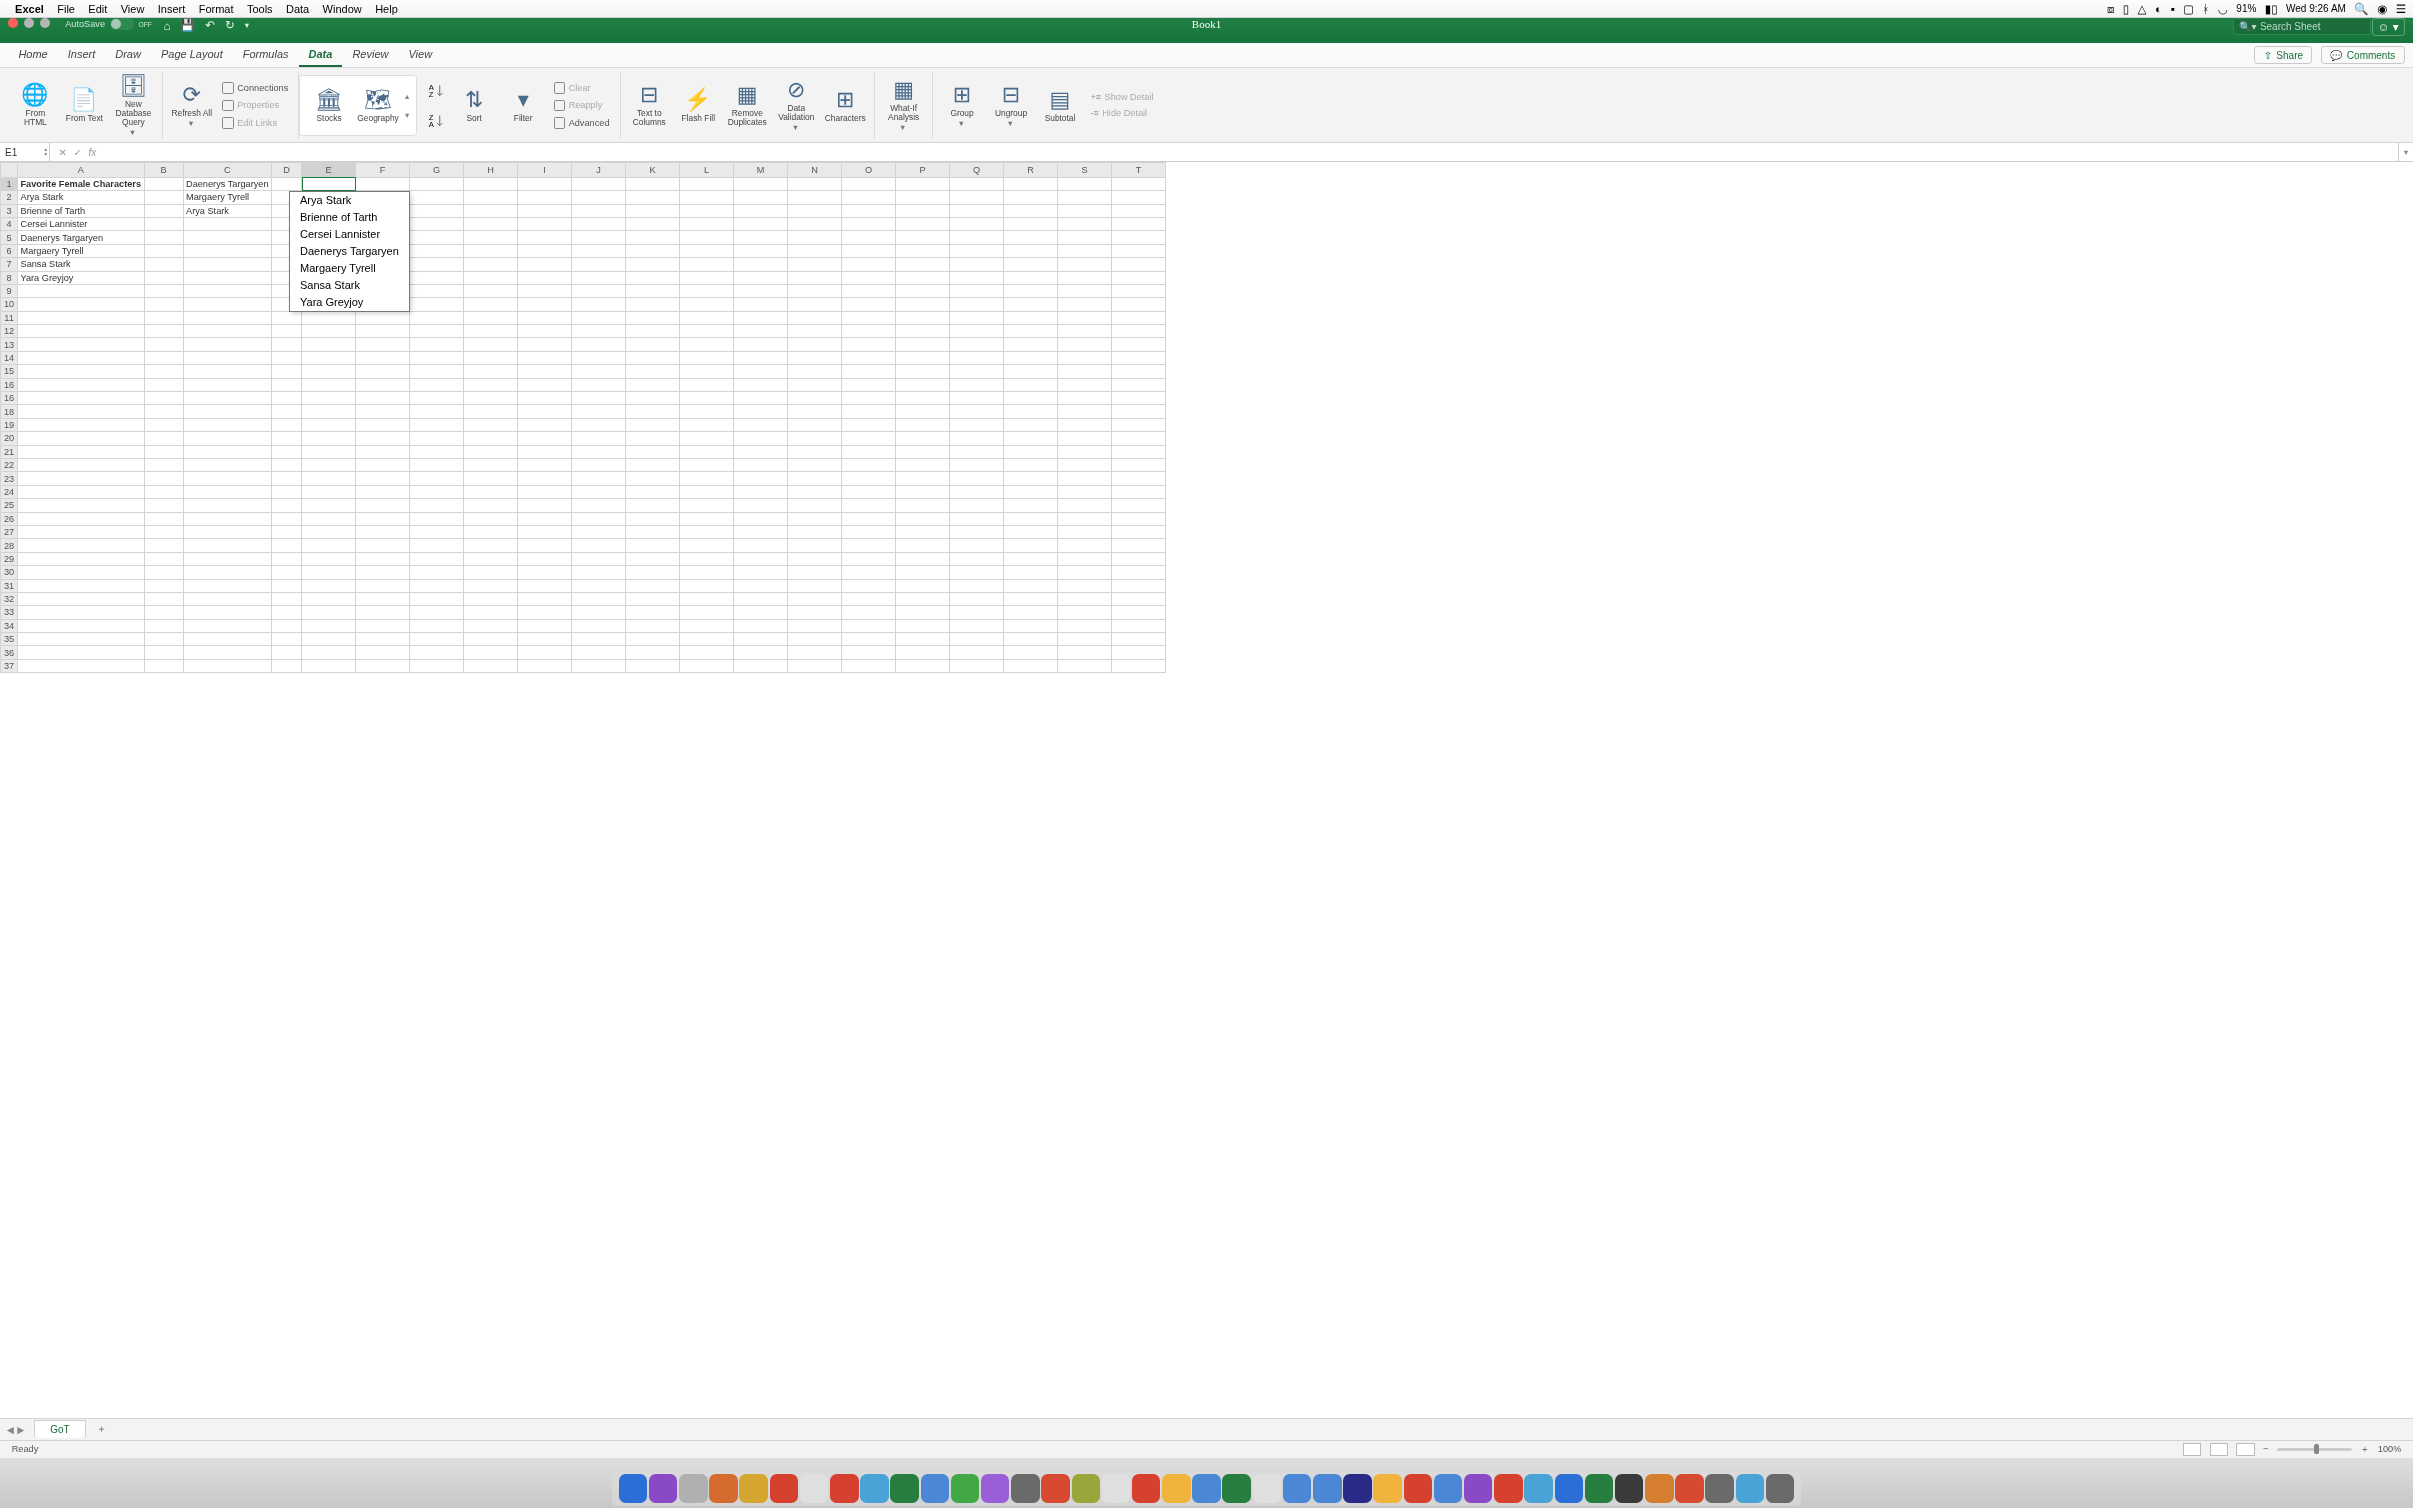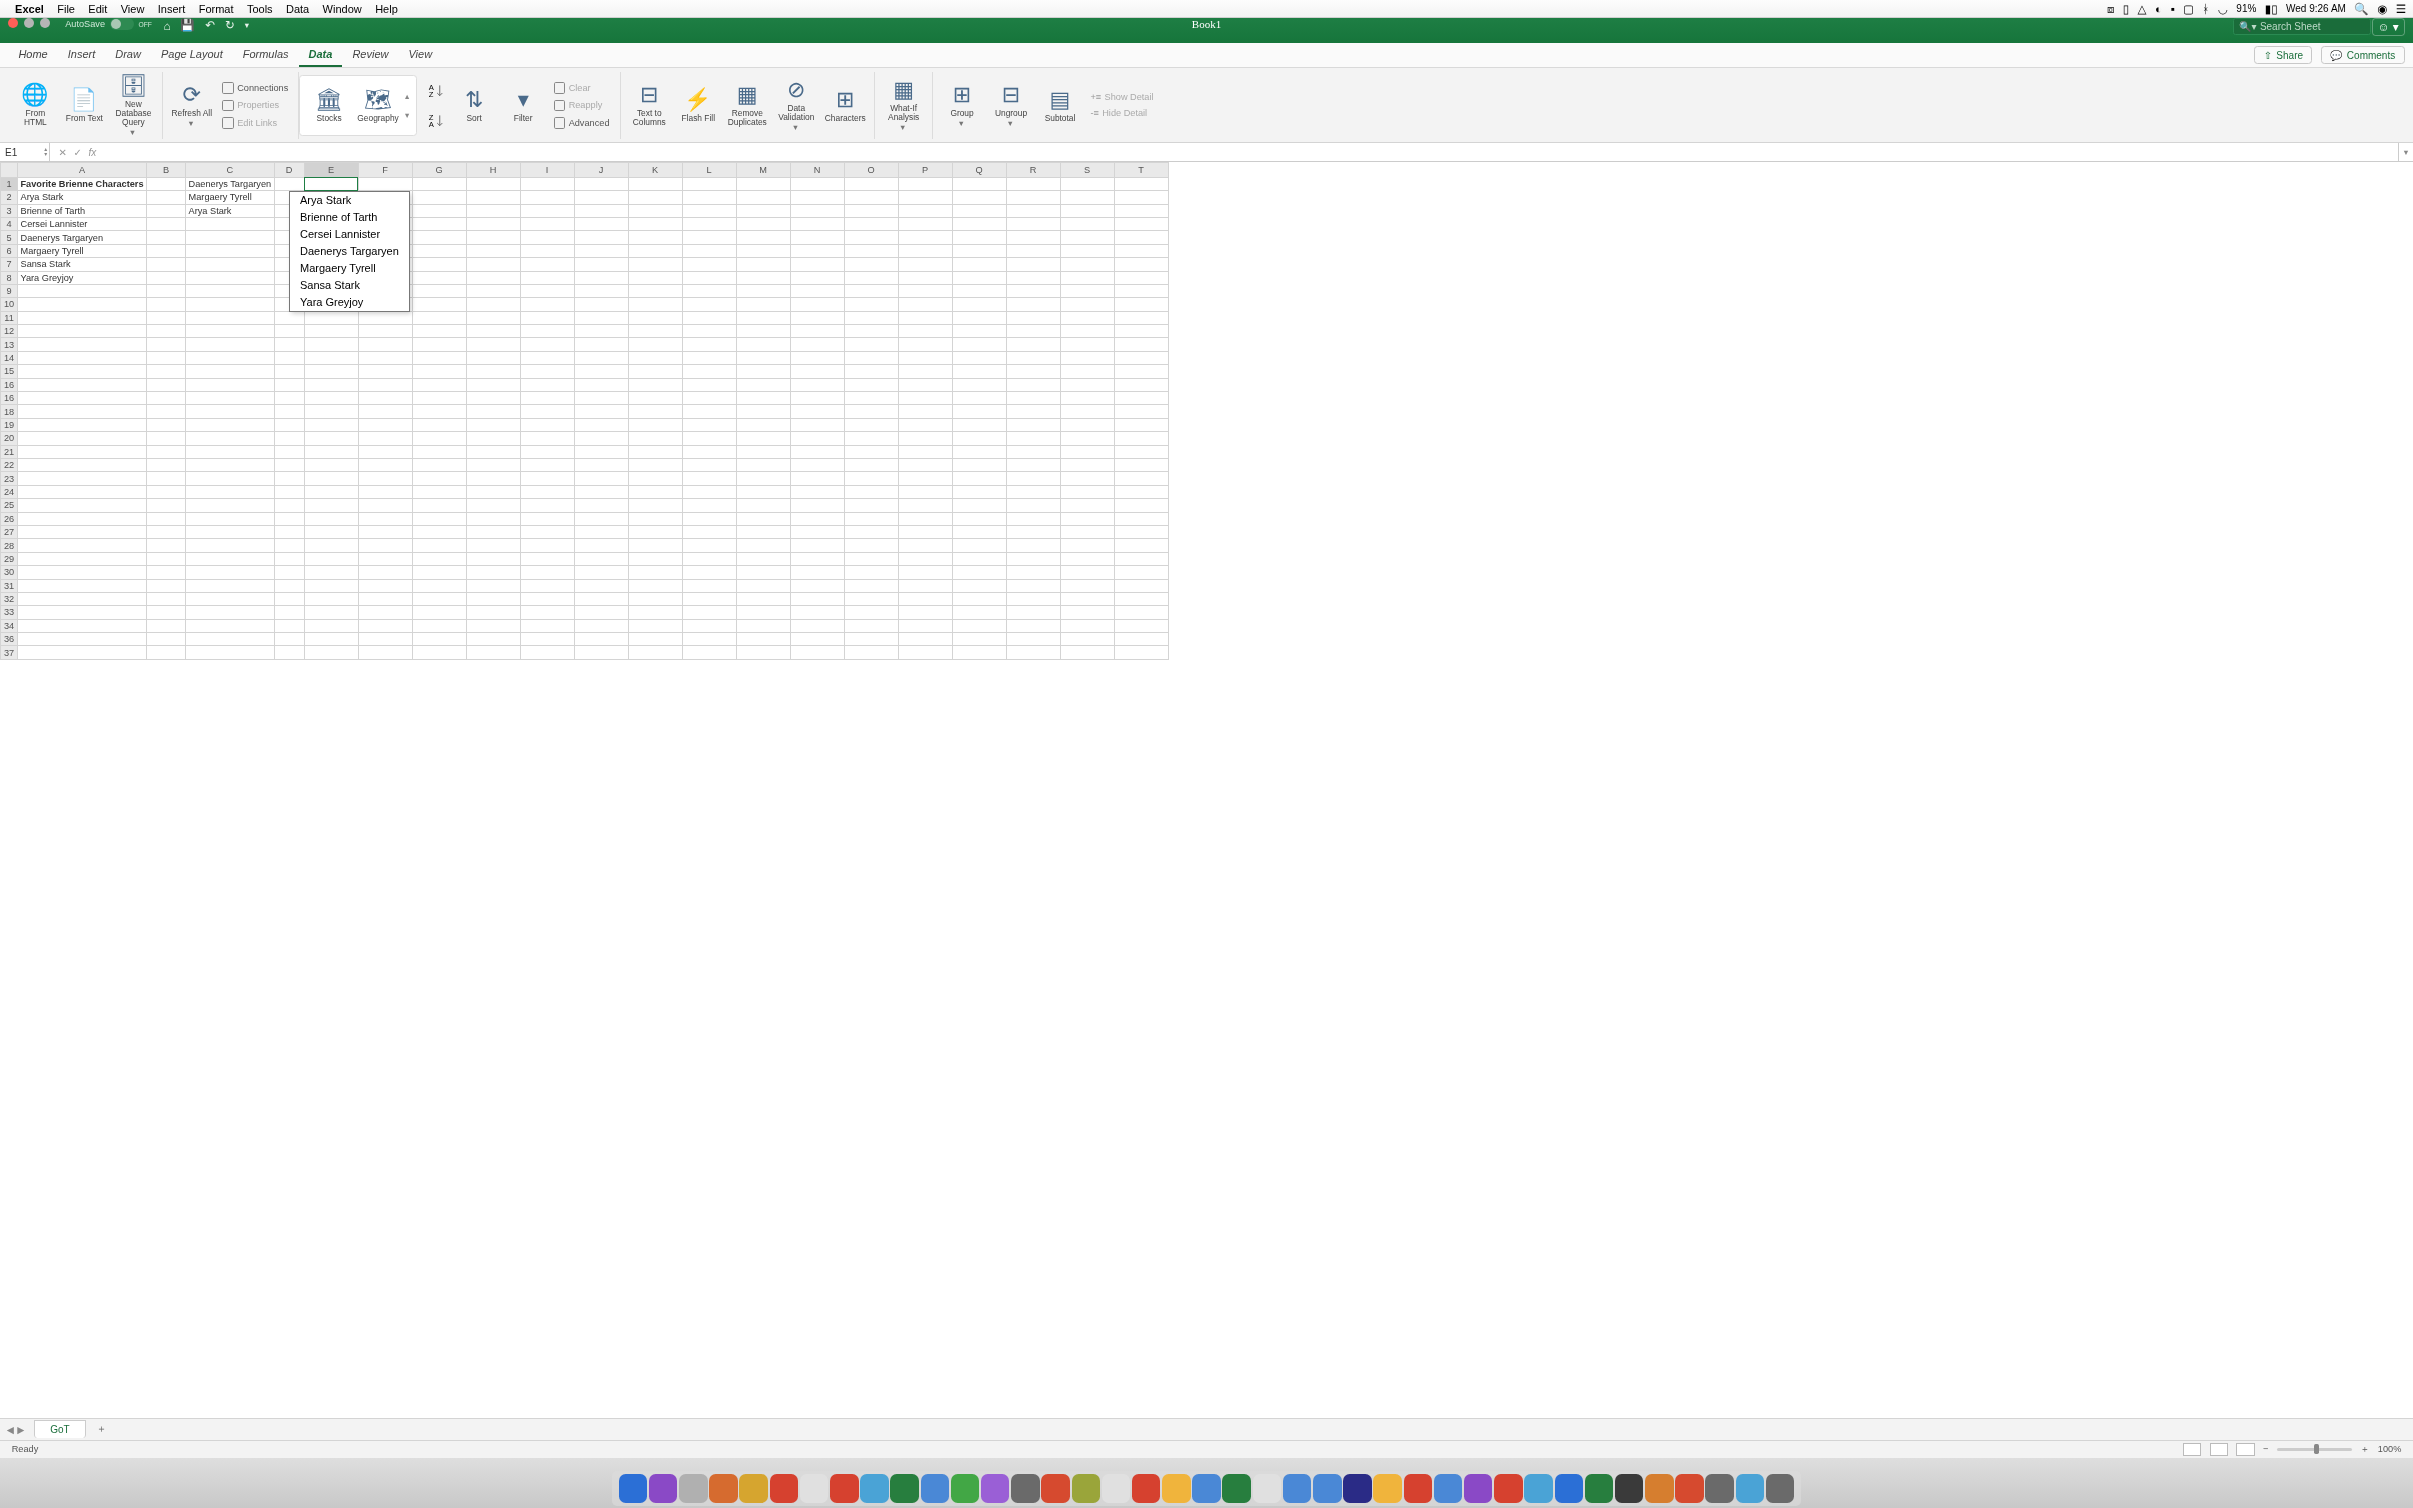--- a/index.html
+++ b/index.html
@@ -353,21 +353,21 @@
           <th style="width: 54px;">P</th>
           <th style="width: 54px;">Q</th>
           <th style="width: 54px;">R</th>
           <th style="width: 54px;">S</th>
           <th style="width: 54px;">T</th>
         </tr>
       </thead>
       <tbody>
         <tr>
           <td class="rowhead sel">1</td>
-          <td class="bold">Favorite Brienne Characters</td>
+          <td class="bold">Favorite Female Characters</td>
           <td></td>
           <td>Daenerys Targaryen</td>
           <td></td>
           <td class="cell-selected"></td>
           <td></td>
           <td></td>
           <td></td>
           <td></td>
           <td></td>
           <td></td>
@@ -1112,20 +1112,43 @@
           <td></td>
           <td></td>
           <td></td>
           <td></td>
           <td></td>
           <td></td>
           <td></td>
         </tr>
         <tr>
           <td class="rowhead">34</td>
+          <td></td>
+          <td></td>
+          <td></td>
+          <td></td>
+          <td></td>
+          <td></td>
+          <td></td>
+          <td></td>
+          <td></td>
+          <td></td>
+          <td></td>
+          <td></td>
+          <td></td>
+          <td></td>
+          <td></td>
+          <td></td>
+          <td></td>
+          <td></td>
+          <td></td>
+          <td></td>
+        </tr>
+        <tr>
+          <td class="rowhead">35</td>
           <td></td>
           <td></td>
           <td></td>
           <td></td>
           <td></td>
           <td></td>
           <td></td>
           <td></td>
           <td></td>
           <td></td>

